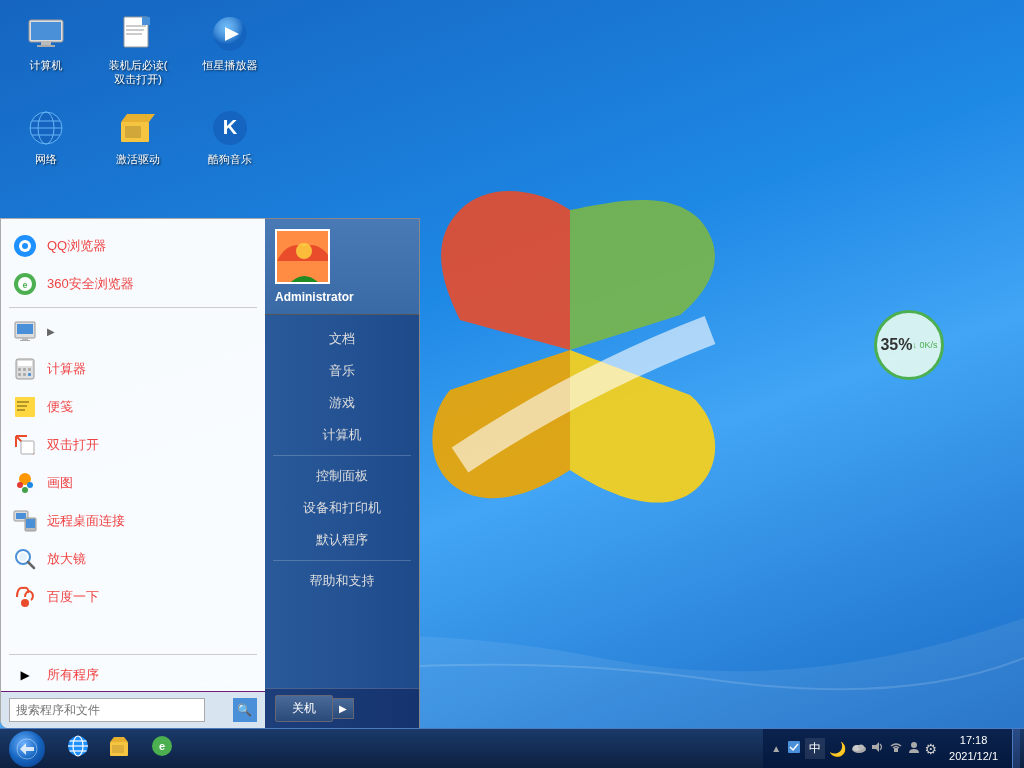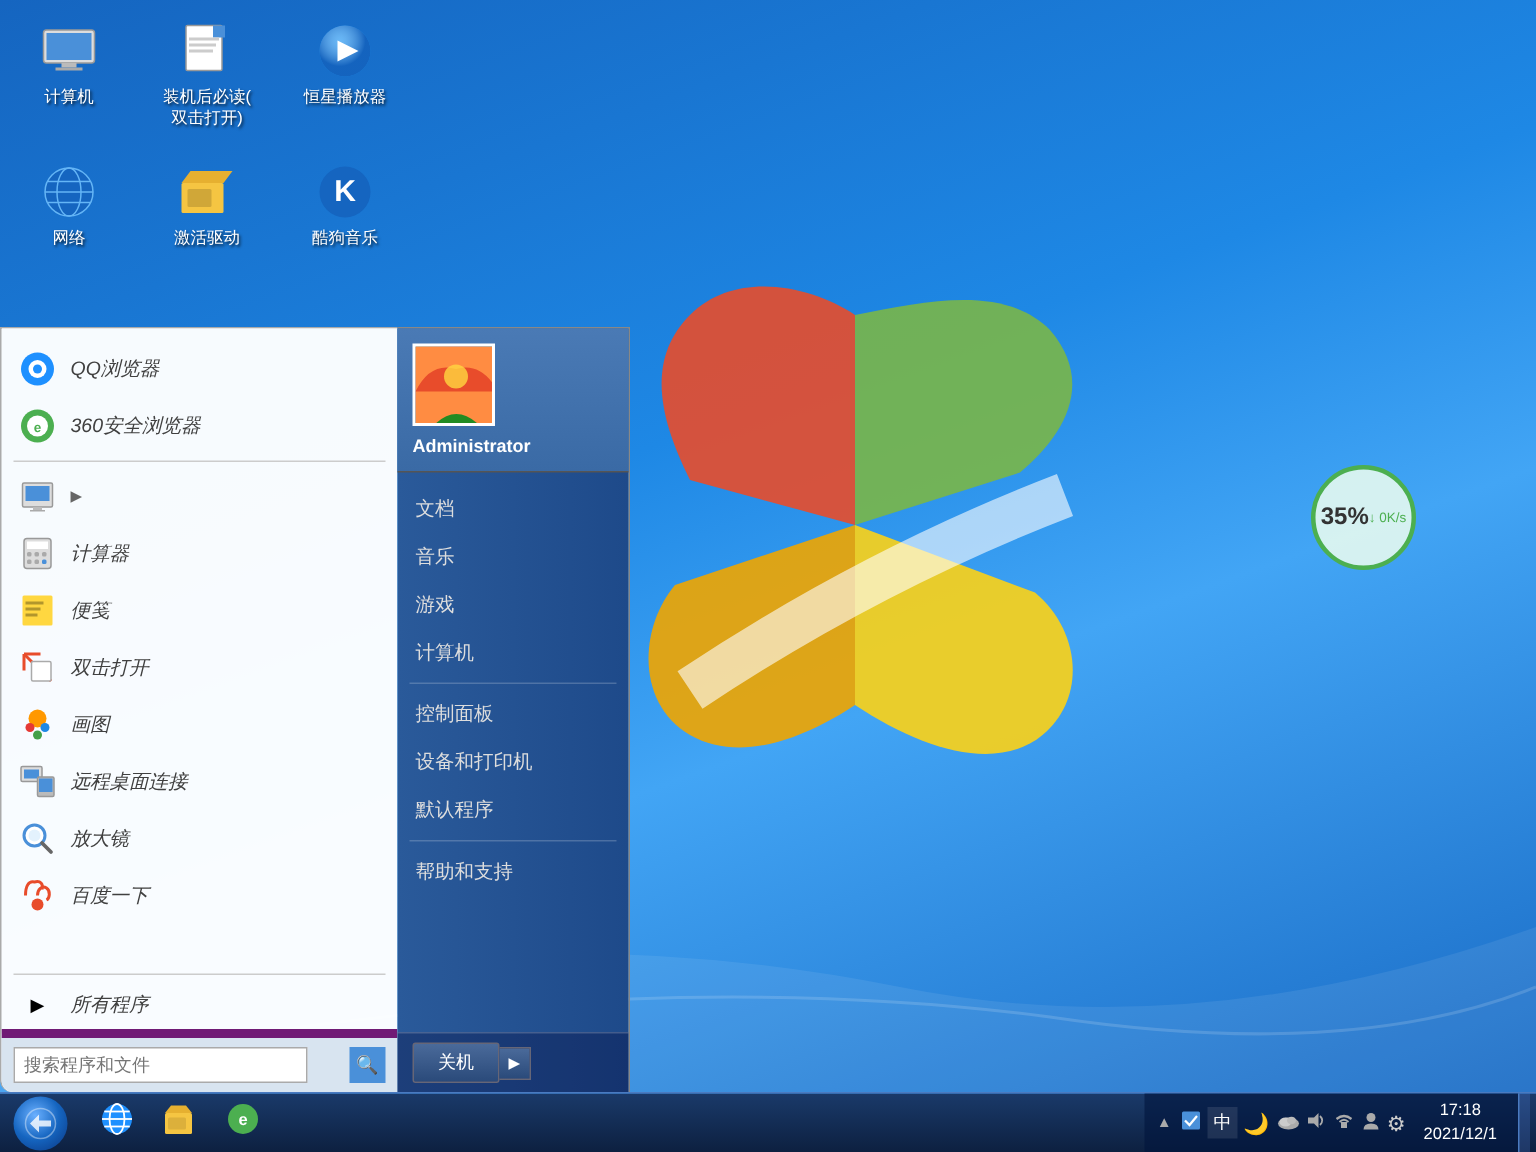--- a/index.html
+++ b/index.html
@@ -137,41 +137,40 @@
       height: 28px;
       margin-right: 8px;
       display: flex;
       align-items: center;
       justify-content: center;
       font-size: 20px;
       flex-shrink: 0;
     }
     .start-item-label {
       font-size: 13px;
-      color: #404040;
+      color: #ef4444;
       flex: 1;
-      font-style: italic;
     }
     .start-item-arrow {
       font-size: 10px;
       color: #666;
     }
 
     .start-divider {
       height: 1px;
       background: #ccc;
       margin: 4px 8px;
     }
 
     .start-search {
       display: flex;
       align-items: center;
       padding: 6px 8px;
       background: #d8e4f0;
-      border-top: 6px solid #701a75;
+      border-top: 1px solid #701a75;
       border-radius: 0 0 0 8px;
       gap: 28px;
     }
     .start-search input {
       flex: 1;
       border: 1px solid #aaa;
       background: white;
       padding: 3px 6px;
       font-size: 12px;
       outline: none;
@@ -220,20 +219,21 @@
 
     .user-name {
       color: white;
       font-size: 12px;
       font-weight: bold;
     }
 
     .right-menu-items {
       flex: 1;
       padding: 8px 0;
+      text-align: center;
     }
 
     .right-item {
       padding: 7px 12px;
       color: #ddd;
       font-size: 13px;
       cursor: pointer;
       display: block;
     }
 

